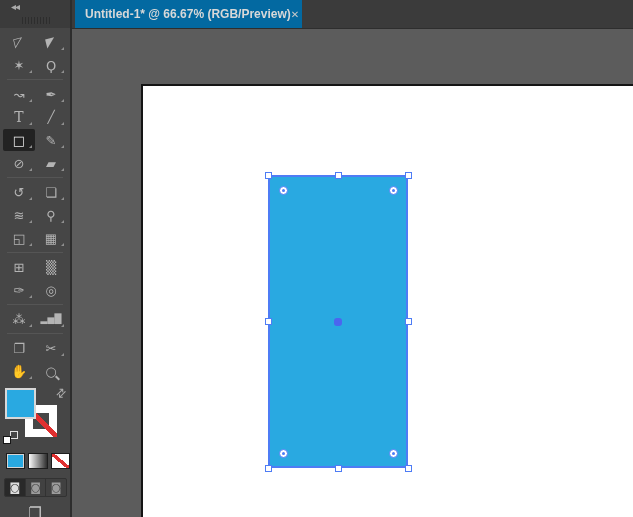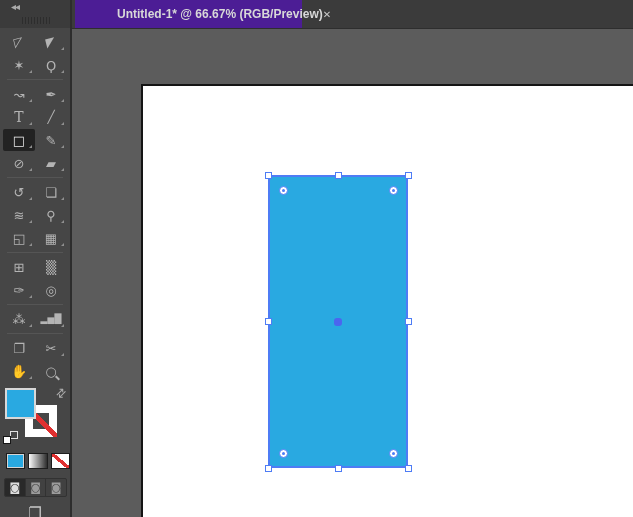--- a/index.html
+++ b/index.html
@@ -67,22 +67,22 @@
   .mode:last-child{border-right:none;}
   .mode .glyph{font-family:"DejaVu Sans",sans-serif;font-size:11px;line-height:1;}
   .mode.active{background:#292929;color:#DEDEDE;}
 
   .screen-mode{margin-top:7px;text-align:center;color:#C6C6C6;cursor:pointer;}
   .screen-mode .glyph{font-family:"DejaVu Sans",sans-serif;font-size:15px;}
 
   
   .tabbar{position:absolute;left:72px;top:0;right:0;height:29px;
         background:#3B3B3B;border-bottom:1px solid #2E2E2E;z-index:4;}
-  .tab{position:absolute;left:3px;top:0;width:227px;height:28px;background:#4c1d95;
-        display:flex;align-items:center;cursor:pointer;padding-left:32px;}
+  .tab{position:absolute;left:3px;top:0;width:227px;height:28px;background:#0369a1;
+        display:flex;align-items:center;cursor:pointer;}
   .tab-title{margin-left:10px;font-size:12px;font-weight:600;color:#D8D8D8;white-space:nowrap;}
   .tab-close{margin-left:auto;margin-right:9px;font-size:10px;color:#C9C9C9;
         font-family:"DejaVu Sans",sans-serif;cursor:pointer;}
 
   
   .pasteboard{position:absolute;left:72px;top:29px;right:0;bottom:0;background:#5C5C5C;}
   .artboard{position:absolute;left:69px;top:55px;right:0;bottom:0;background:#FFFFFF;
         border-left:2px solid #141414;border-top:2px solid #141414;}
   .art-rect{position:absolute;background:var(--fill);border:2px solid var(--sel);cursor:move;}
   .handle{position:absolute;width:7px;height:7px;background:#FFFFFF;

